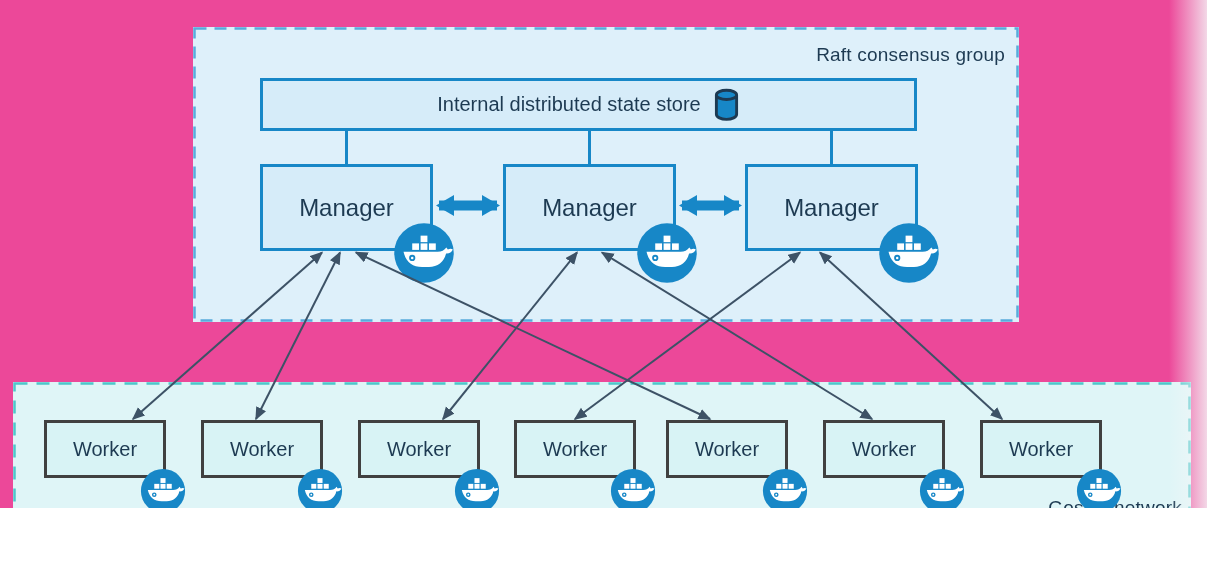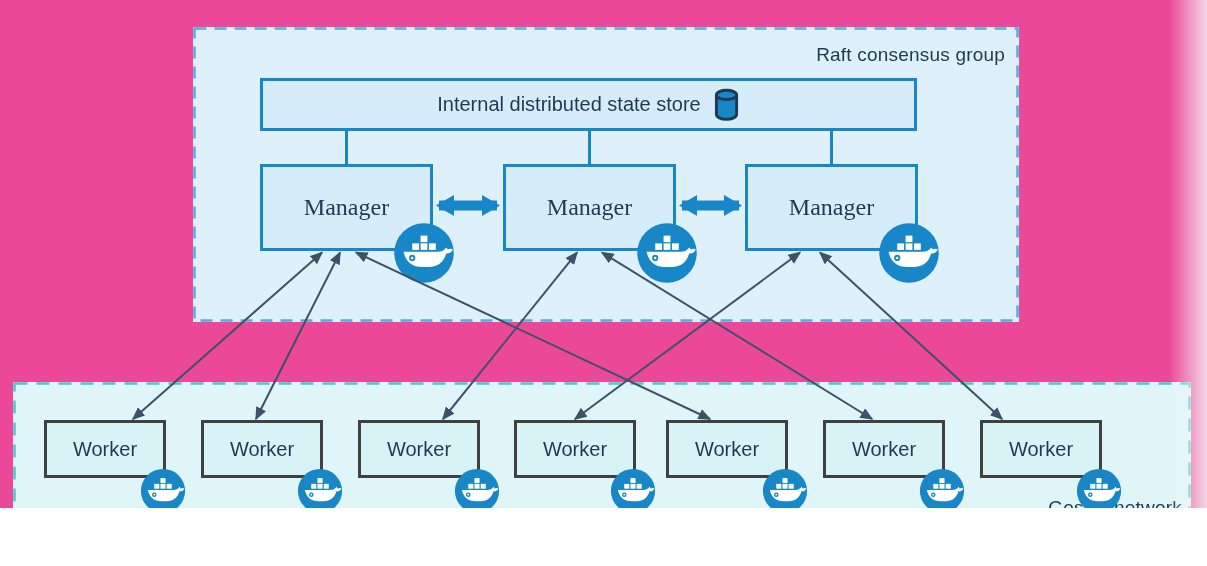--- a/index.html
+++ b/index.html
@@ -25,21 +25,21 @@
     background:#d6ecf9;border:3px solid #1787c7;box-sizing:border-box;
     display:flex;align-items:center;justify-content:center;gap:12px;
     font-size:20px;
   }
   .node{
     position:absolute;box-sizing:border-box;z-index:2;
     display:flex;align-items:center;justify-content:center;
   }
   .manager-node{
     top:164px;width:173px;height:87px;
-    background:#d6ecf9;border:3px solid #1787c7;font-size:24px;font-family:Liberation Serif, serif;
+    background:#d6ecf9;border:3px solid #1787c7;font-size:24px;
   }
   .worker-node{
     top:420px;width:122px;height:58px;
     background:#d8f3f5;border:3px solid #404040;font-size:20px;
   }
   .node .docker-badge{position:absolute;z-index:6;}
   .manager-node .docker-badge{width:62px;height:62px;right:-25px;bottom:-36px;}
   .worker-node .docker-badge{width:46px;height:46px;right:-23px;bottom:-39px;}
   #edge-layer{
     position:absolute;left:0;top:0;width:1207px;height:566px;

